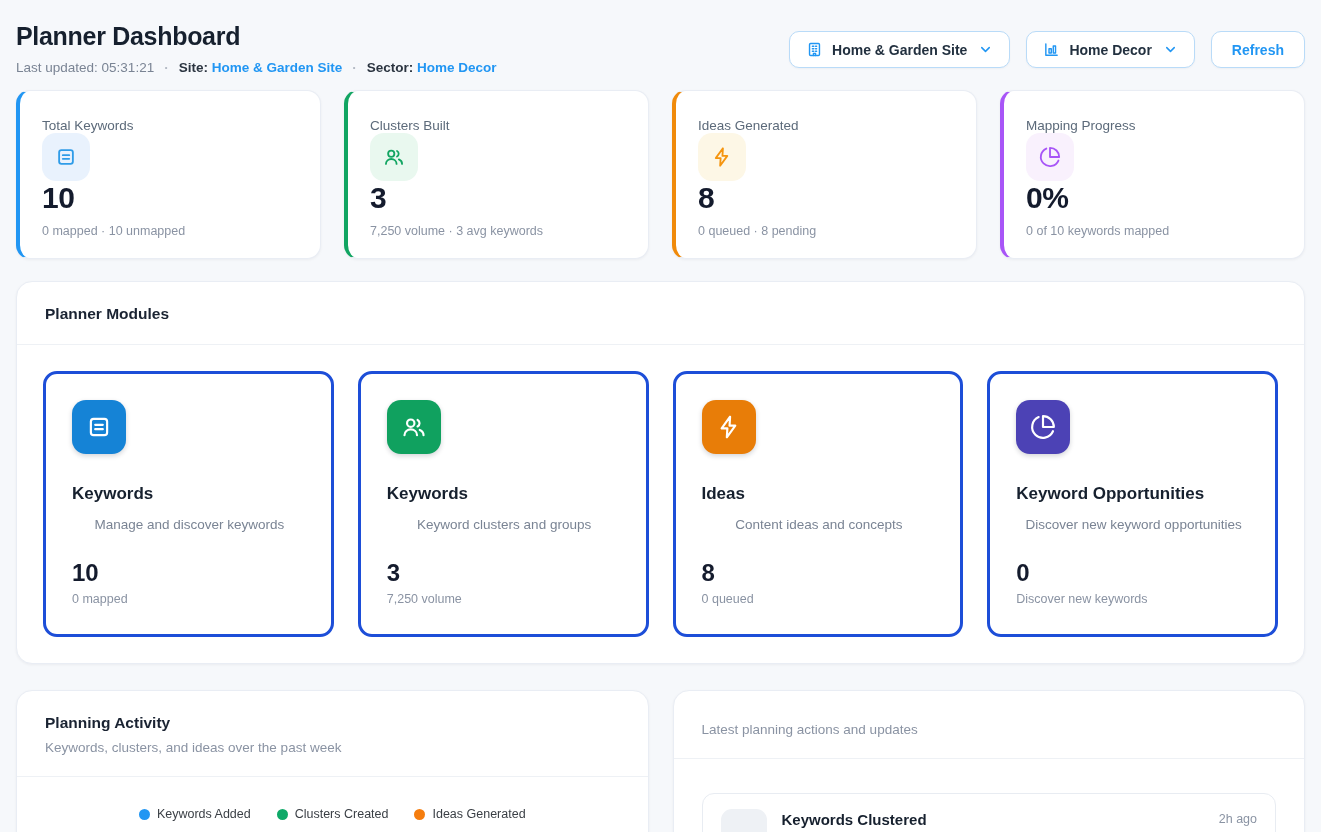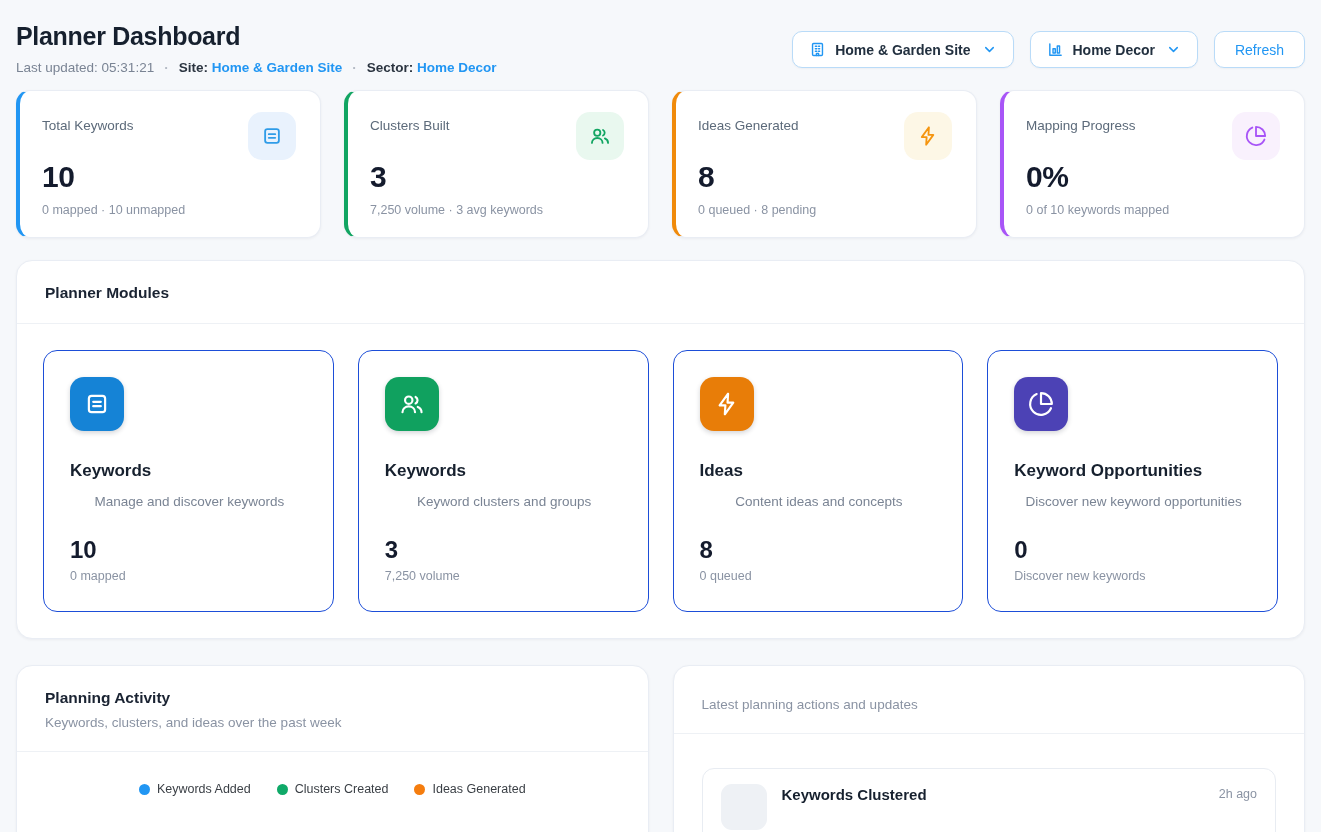--- a/index.html
+++ b/index.html
@@ -21,32 +21,32 @@
   .header-actions { display:flex; gap:16px; margin-top:9px; }
   .hdr-btn {
     display:flex; align-items:center; gap:9px;
     background:#fff; border:1px solid #b9dbf8; border-radius:10px;
     padding:9px 16px; font-size:14px; font-weight:700; color:#22303f;
     cursor:pointer; box-shadow:0 1px 2px rgba(16,24,40,.04);
     font-family:"Liberation Sans", sans-serif;
   }
   .hdr-btn .btn-ic { color:#2196f3; display:flex; }
   .hdr-btn .chev { color:#2196f3; display:flex; margin-left:2px; }
-  .refresh-btn { color:#2196f3; font-weight:400; padding:9px 20px; }
+  .refresh-btn { color:#2196f3; font-weight:700; padding:9px 20px; }
 
   svg { display:block; }
 
   
   .stats-grid { display:grid; grid-template-columns:repeat(4,1fr); gap:23px; margin-top:15px; }
   .stat-card {
     background:#fff; border:1px solid #e9edf4; border-left:4px solid #2196f3;
     border-radius:14px; padding:21px 24px 20px 22px;
     box-shadow:0 1px 3px rgba(16,24,40,.05);
   }
-  .stat-top { display:flex; justify-content:space-between; align-items:flex-start; }
+  .stat-top { display:flex; justify-content:space-between; align-items:flex-start;flex-direction:column; }
   .stat-label { font-size:13.5px; color:#5c London6a7a; color:#5c6a7a; padding-top:6px; }
   .icon-tile-sm {
     width:48px; height:48px; border-radius:14px;
     display:flex; align-items:center; justify-content:center;
   }
   .stat-value { font-size:30px; font-weight:800; color:#141b2d; margin-top:0px; letter-spacing:-0.5px; }
   .stat-sub { font-size:12.5px; color:#8a93a3; margin-top:9px; }
 
   
   .section-card {
@@ -54,21 +54,21 @@
     box-shadow:0 1px 3px rgba(16,24,40,.05); margin-top:22px;
   }
   .section-head { padding:23px 28px 21px 28px; }
   .section-title { font-size:15.5px; font-weight:800; color:#1a2332; }
   .section-sub { font-size:13.5px; color:#8a93a3; margin-top:8px; }
   .divider { border-top:1px solid #eef1f5; }
 
   
   .modules-body { padding:26px; display:grid; grid-template-columns:repeat(4,1fr); gap:24px; }
   .module-card {
-    border:1px solid #1d4ed8; border-radius:14px; padding:26px 24px 28px 26px;
+    border:3px solid #1d4ed8; border-radius:14px; padding:26px 24px 28px 26px;
     background:#fff; cursor:pointer;
   }
   .icon-tile-lg {
     width:54px; height:54px; border-radius:14px; color:#fff;
     display:flex; align-items:center; justify-content:center;
     box-shadow:0 2px 5px rgba(16,24,40,.18);
   }
   .module-title { font-size:17px; font-weight:800; margin-top:30px; color:#16202e; }
   .module-desc { font-size:13.5px; color:#7a8494; margin-top:13px;text-align:center; }
   .module-stat { font-size:24px; font-weight:800; margin-top:27px; color:#141b2d; }

